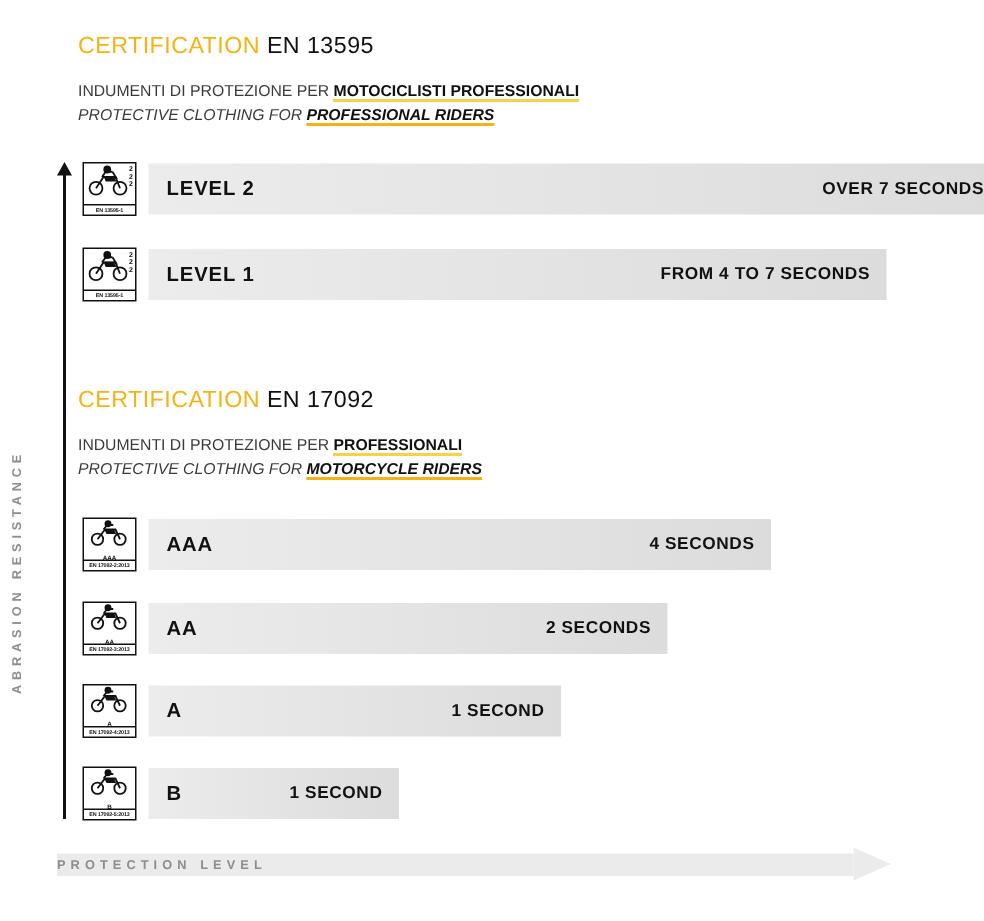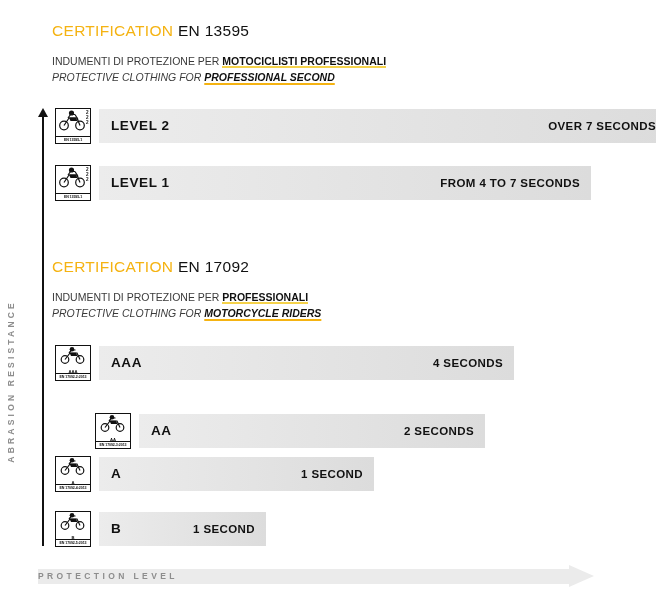--- a/index.html
+++ b/index.html
@@ -233,21 +233,21 @@
 <div class="section-title" style="left:52px; top:22px;">
   <span class="cert">CERTIFICATION</span>
   <span class="code">EN 13595</span>
 </div>
 <div class="sub-it" style="left:52px; top:55px;">
   <span>INDUMENTI DI PROTEZIONE PER</span>
   <span class="hl">MOTOCICLISTI PROFESSIONALI</span>
 </div>
 <div class="sub-en" style="left:52px; top:71px;">
   <span>PROTECTIVE CLOTHING FOR</span>
-  <span class="hl">PROFESSIONAL SECOND</span>
+  <span class="hl">PROFESSIONAL RIDERS</span>
 </div>
 
 <div class="row" style="left:55px; top:108px; width:556px;">
   <div class="badge">
     <svg width="33" height="23" viewBox="0 0 33 23">
       <g stroke="#111" stroke-width="1.2" fill="none">
         <circle cx="8" cy="16.5" r="4.3"></circle>
         <circle cx="24" cy="16.5" r="4.3"></circle>
         <path d="M8 16.5 L13 9 L21 9 L24 16.5"></path>
         <path d="M12 9 L14.5 5.5 L19 5.5"></path>
@@ -314,21 +314,21 @@
     </svg>
     <div class="cls">AAA</div>
     <div class="norm">EN 17092-2:2013</div>
   </div>
   <div class="bar" style="width:415px;">
     <div class="bar-label">AAA</div>
     <div class="bar-value">4 SECONDS</div>
   </div>
 </div>
 
-<div class="row" style="left:55px; top:413px; width:345px;margin-left:40px;">
+<div class="row" style="left:55px; top:401px; width:345px;">
   <div class="badge">
     <svg width="33" height="19" viewBox="0 0 33 19">
       <g stroke="#111" stroke-width="1.2" fill="none">
         <circle cx="9" cy="13.5" r="3.8"></circle>
         <circle cx="24" cy="13.5" r="3.8"></circle>
         <path d="M9 13.5 L14 7 L21 7 L24 13.5"></path>
         <path d="M13 7 L15.5 4 L19.5 4"></path>
       </g>
       <circle cx="16" cy="3.2" r="2.3" fill="#111"></circle>
       <path d="M13.5 6.8 L20 6.8 L21.5 10 L15 10 Z" fill="#111"></path>

